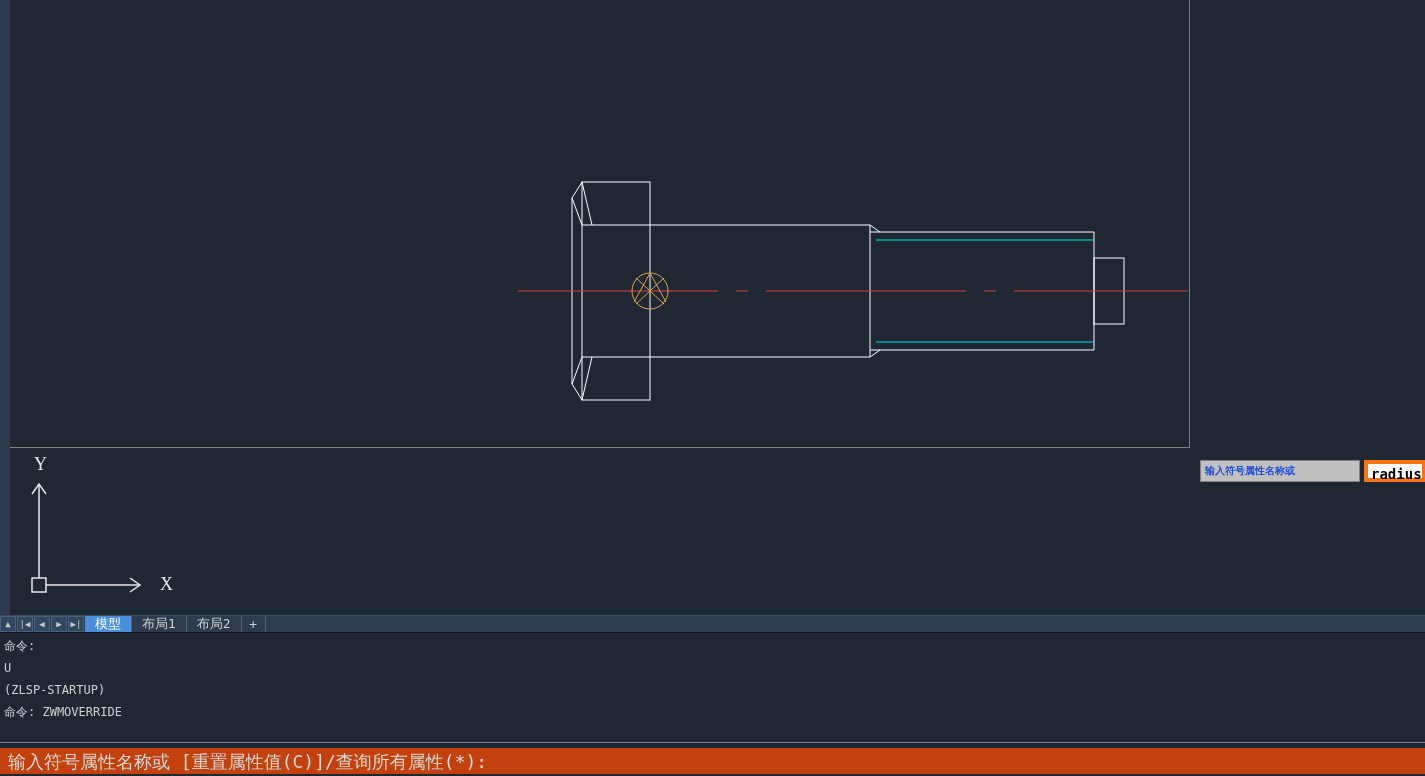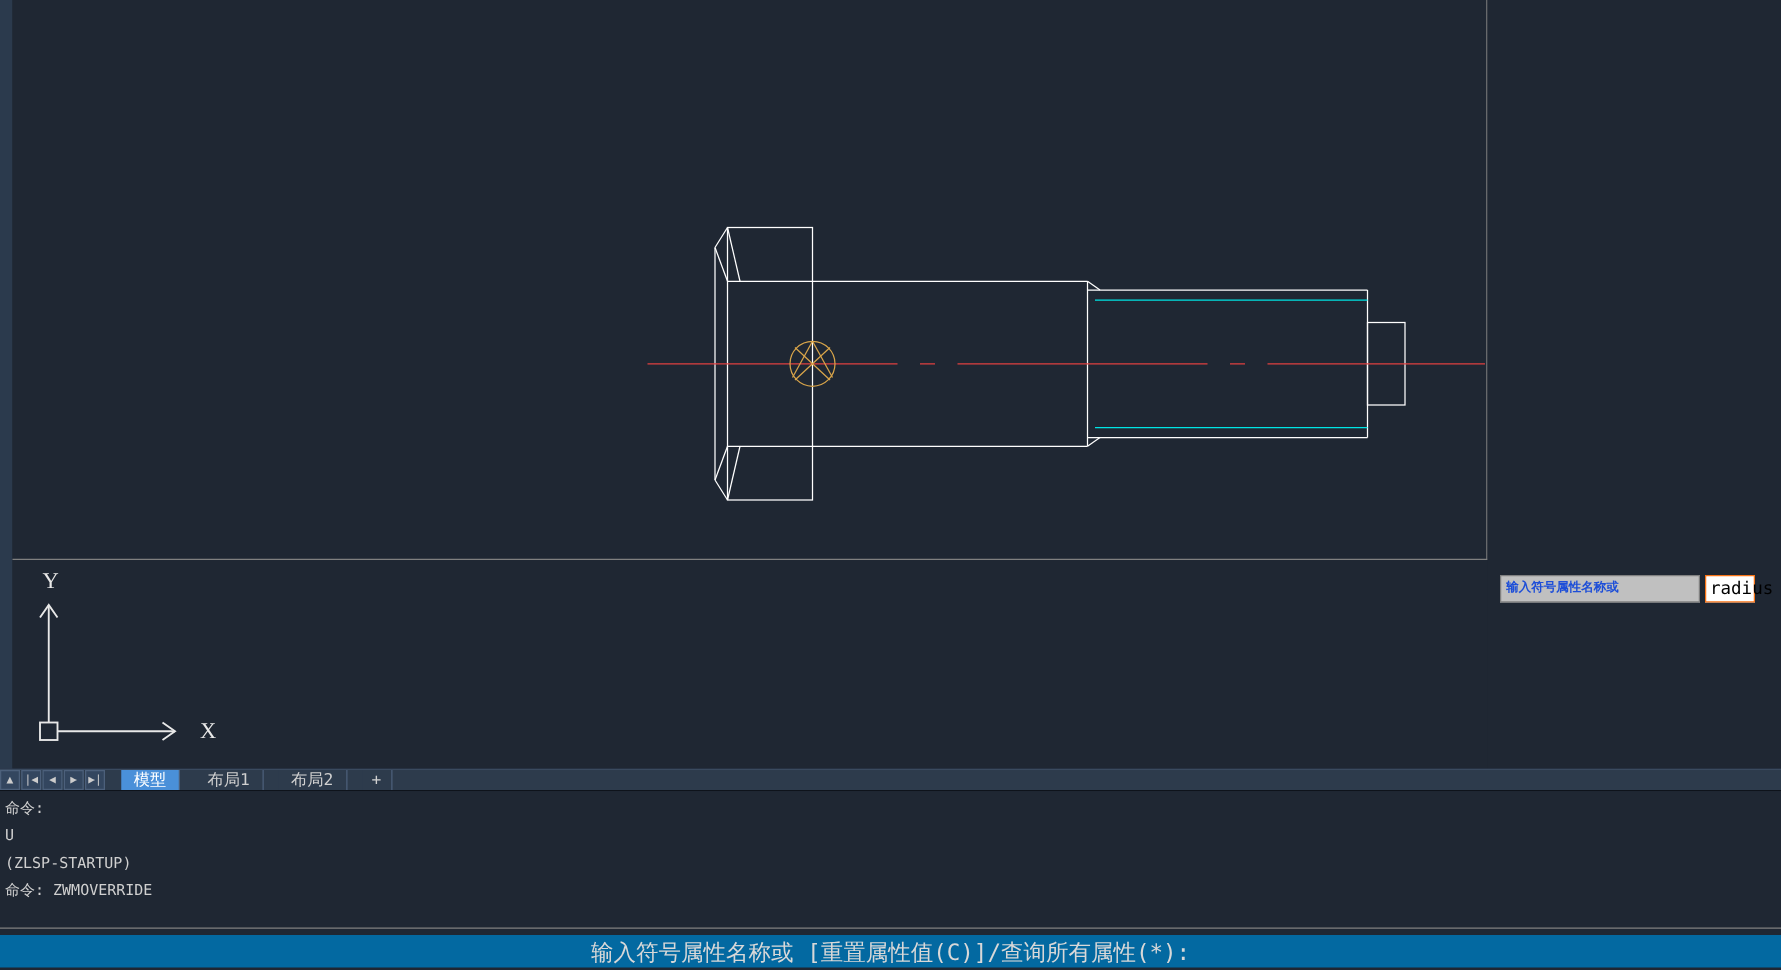--- a/index.html
+++ b/index.html
@@ -59,28 +59,29 @@
     font-size: 10px;
     line-height: 20px;
     padding: 0 4px;
     white-space: nowrap;
     overflow: hidden;
     font-weight: bold;
   }
   .prompt-input {
     position: absolute;
     left: 1354px; top: 460px;
-    width: 40px; height: 22px;
+    width: 62px; height: 22px;
     background: #fff;
-    border: 1px solid #f97316;
+    border: 4px solid #f97316;
     color: #000;
     font-family: monospace;
     font-size: 14px;
     line-height: 20px;
     padding: 0 3px;
+    font-weight: bold;
   }
 
   .tab-bar {
     position: absolute;
     left: 0;
     top: 615px;
     right: 0;
     height: 18px;
     background: #2d3b4c;
     display: flex;
@@ -102,21 +103,20 @@
     cursor: pointer;
   }
   .tab-bar .tab {
     height: 16px;
     padding: 0 10px;
     display: flex; align-items: center;
     background: #2d3b4c;
     border-right: 1px solid #4c607b;
     color: #d0d0d0;
     cursor: pointer;
-    margin-left: 12px;
   }
   .tab-bar .tab.active {
     background: #4a90d9;
     color: #fff;
   }
   .tab-bar .tab.add {
     width: 24px; justify-content: center;
   }
 
   .cmd-history {
@@ -137,26 +137,25 @@
     position: absolute;
     left: 0; top: 742px; right: 0; height: 1px;
     background: #808080;
   }
   .cmd-input-line {
     position: absolute;
     left: 0;
     top: 748px;
     right: 0;
     height: 26px;
-    background: #0369a1;
+    background: #c2410c;
     color: #d8d8d8;
     font-family: "SimSun", monospace;
     font-size: 18px;
-    padding: 2px 20px;
-    text-align: center;
+    padding: 2px 8px;
   }
 </style>
 </head>
 <body>
 
 <div class="left-rail"></div>
 
 <div class="main-area">
 
   <div class="canvas">

